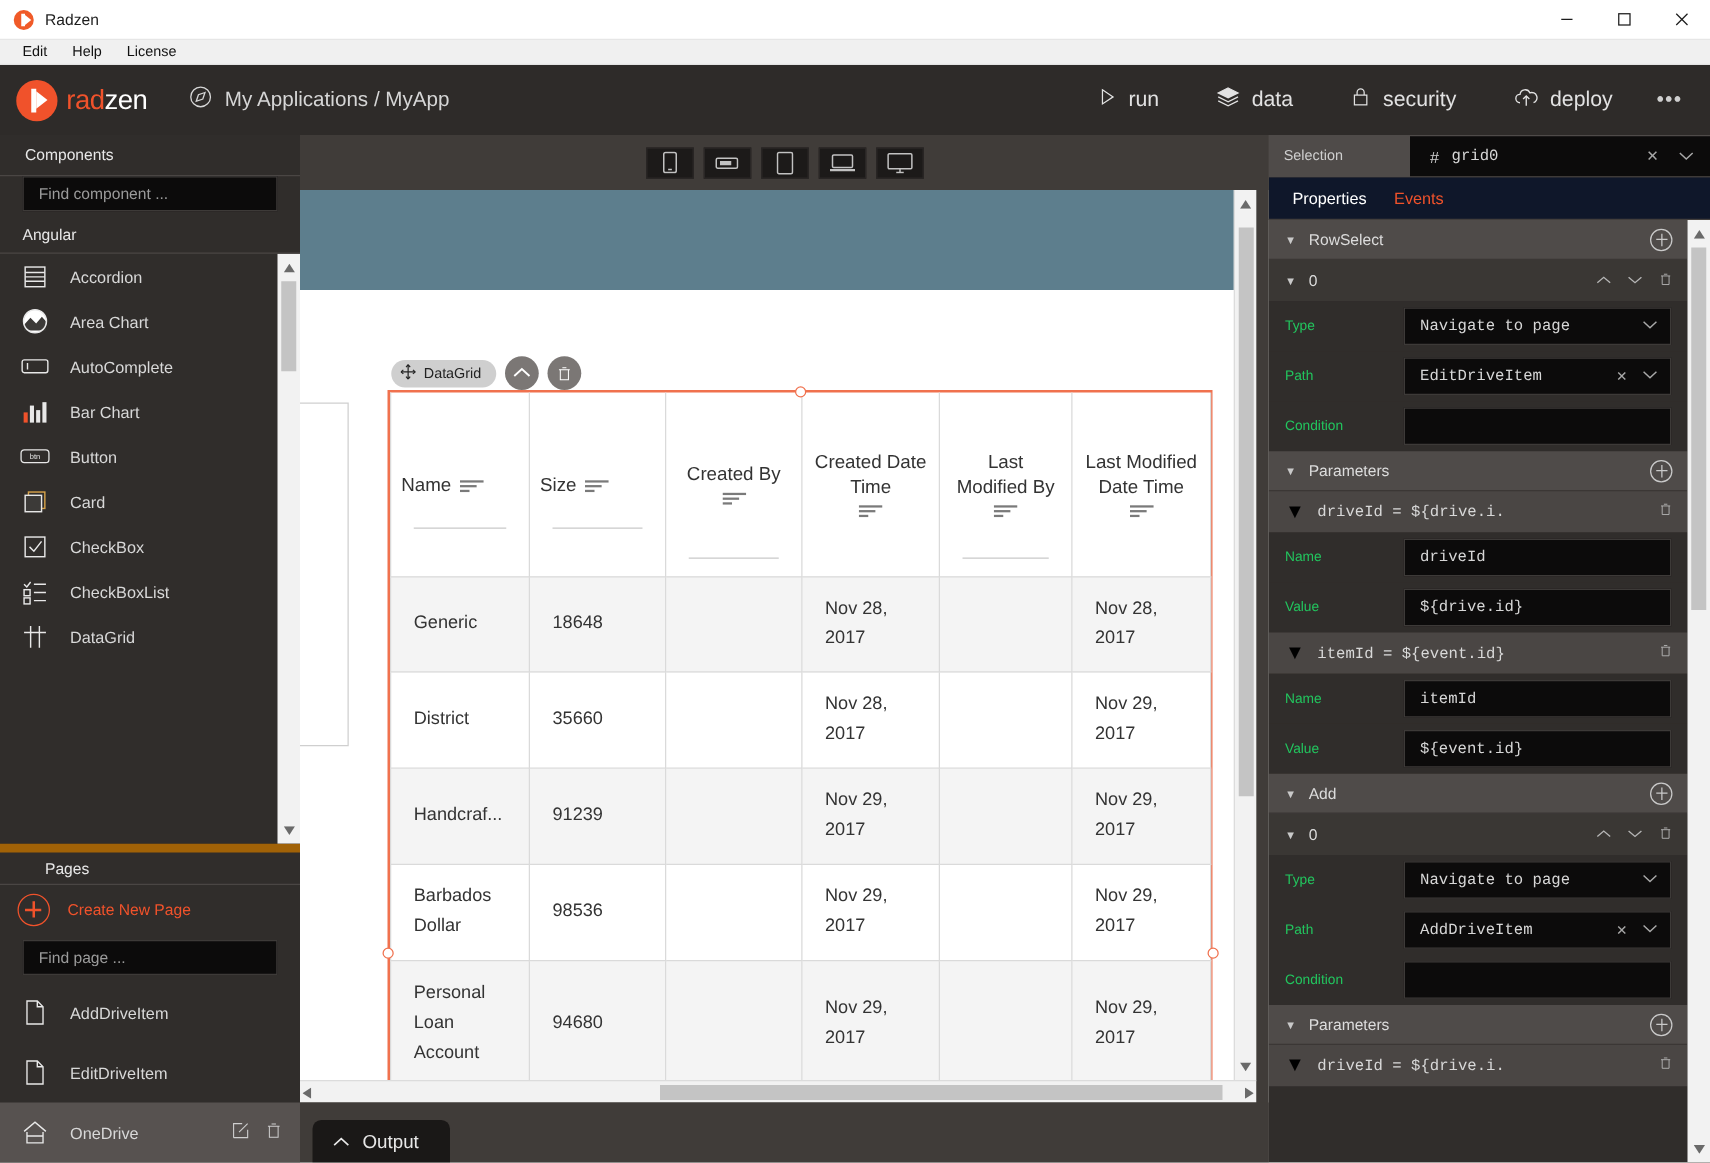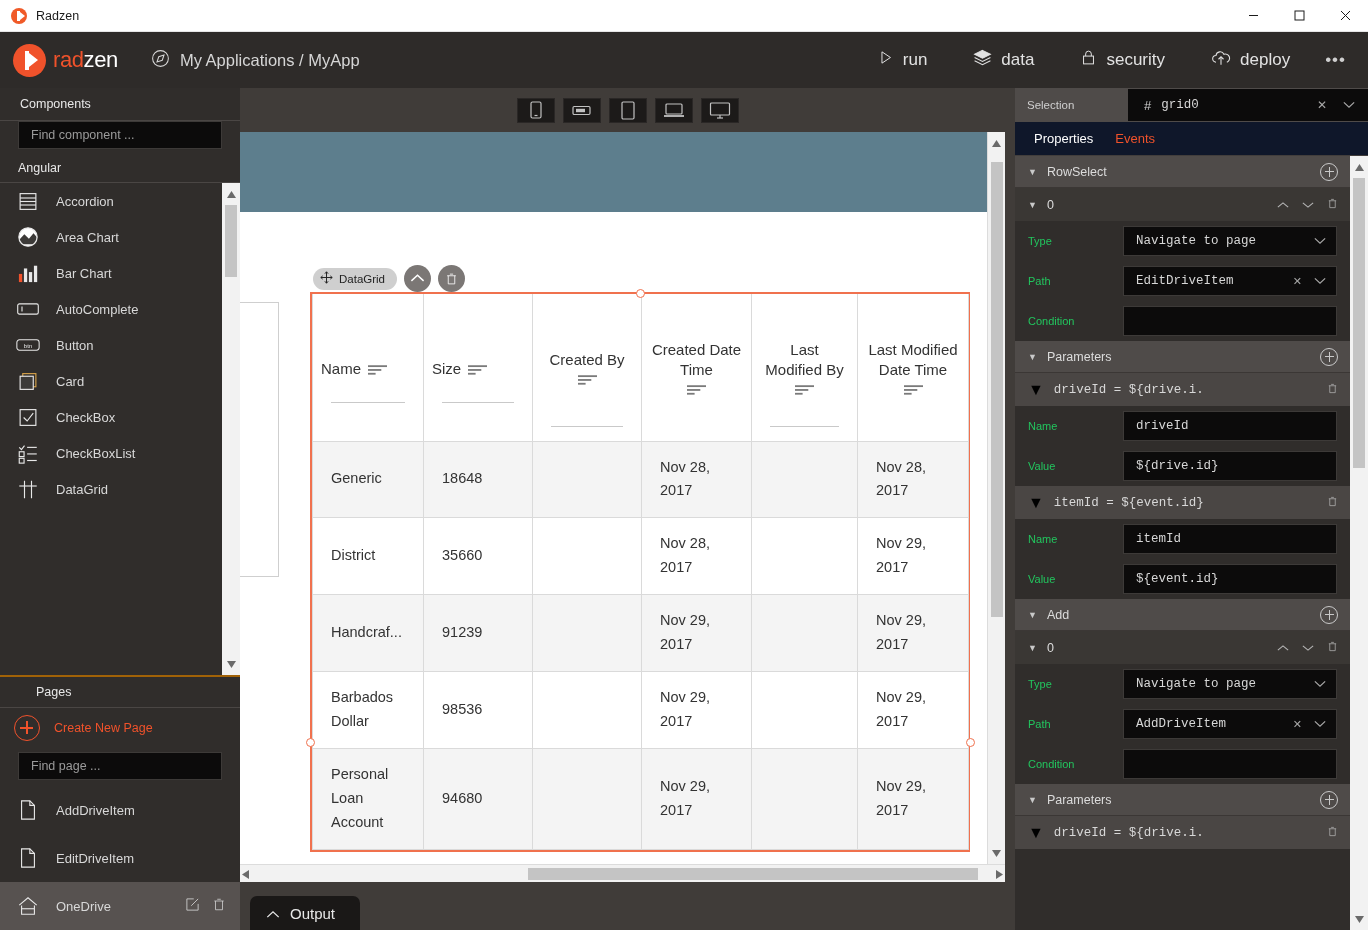--- a/index.html
+++ b/index.html
@@ -344,20 +344,25 @@
       </div>
       <div class="win-btn">
         <svg width="11" height="11" viewBox="0 0 11 11">
             <line x1="1" y1="1" x2="10" y2="10" stroke="#1c1c1c" stroke-width="1"></line>
             <line x1="10" y1="1" x2="1" y2="10" stroke="#1c1c1c" stroke-width="1"></line>
           </svg>
       </div>
     </div>
   </div>
 
+  <div class="menubar">
+    <div class="menu-item">Edit</div>
+    <div class="menu-item">Help</div>
+    <div class="menu-item">License</div>
+  </div>
 
   <div class="rz-header">
     <div class="logo-wrap">
       <div class="logo-circle"></div>
       <div class="logo-text"><span class="rad">rad</span><span class="zen">zen</span></div>
     </div>
     <div class="breadcrumb">
       <span>
         <svg width="21" height="21" viewBox="0 0 24 24" fill="none" stroke="#d6d6d6" stroke-width="1.2">
           <circle cx="12" cy="12" r="9"></circle>
@@ -434,37 +439,37 @@
             <svg width="22" height="22" viewBox="0 0 24 24">
                 <circle cx="12" cy="12" r="10" fill="#fff"></circle>
                 <path d="M2.5 15 L8 9 L13 14 L18 8 L21.5 12 L21.5 20 L2.5 20 Z" fill="#3c3a38"></path>
                 <circle cx="12" cy="12" r="10" fill="none" stroke="#e8e8e8" stroke-width="1.3"></circle>
               </svg>
           </span>
           <span>Area Chart</span>
         </div>
         <div class="comp-item">
           <span class="comp-icon">
+            <svg width="24" height="16" viewBox="0 0 28 16" fill="none" stroke="#e8e8e8" stroke-width="1.3">
+              <rect x="2" y="2" width="24" height="12" rx="2"></rect>
+                <line x1="7" y1="5" x2="7" y2="11"></line>
+            </svg>
+          </span>
+          <span>AutoComplete</span>
+        </div>
+        <div class="comp-item">
+          <span class="comp-icon">
             <svg width="22" height="20" viewBox="0 0 24 22">
               <rect x="2" y="12" width="3.6" height="9" fill="#f0522b"></rect>
               <rect x="7.5" y="6" width="3.6" height="15" fill="#e8e8e8"></rect>
               <rect x="13" y="10" width="3.6" height="11" fill="#e8e8e8"></rect>
               <rect x="18.5" y="3" width="3.6" height="18" fill="#e8e8e8"></rect>
             </svg>
           </span>
           <span>Bar Chart</span>
-        </div>
-        <div class="comp-item">
-          <span class="comp-icon">
-            <svg width="24" height="16" viewBox="0 0 28 16" fill="none" stroke="#e8e8e8" stroke-width="1.3">
-              <rect x="2" y="2" width="24" height="12" rx="2"></rect>
-                <line x1="7" y1="5" x2="7" y2="11"></line>
-            </svg>
-          </span>
-          <span>AutoComplete</span>
         </div>
         <div class="comp-item">
           <span class="comp-icon">
             <svg width="24" height="14" viewBox="0 0 28 14">
                 <rect x="1" y="1" width="26" height="12" rx="3" fill="none" stroke="#e8e8e8" stroke-width="1.2"></rect>
                 <text x="14" y="10" font-size="7" fill="#e8e8e8" text-anchor="middle" font-family="Liberation Sans">btn</text>
               </svg>
           </span>
           <span>Button</span>
         </div>
@@ -518,21 +523,21 @@
           <div class="thumb"></div>
           <div class="sb-arrow bot">
             <svg width="9" height="7" viewBox="0 0 9 7">
                 <path d="M4.5 7 L0 0 L9 0 Z" fill="#6a6a6a"></path>
               </svg>
           </div>
         </div>
       </div>
 
       <div class="pages-section">
-        <div class="panel-title" style="border-top:2px solid #a16207;padding-left:36px;">Pages</div>
+        <div class="panel-title" style="border-top:7px solid #a16207;padding-left:36px;">Pages</div>
         <div class="create-page">
           <span class="circ"></span>
           <span>Create New Page</span>
         </div>
         <div class="find-box" style="margin-top:4px;">
           <input type="text" placeholder="Find page ..." style="">
         </div>
         <div class="page-item">
           <span class="comp-icon">
             <svg width="20" height="22" viewBox="0 0 20 24" fill="none" stroke="#e8e8e8" stroke-width="1.2">

